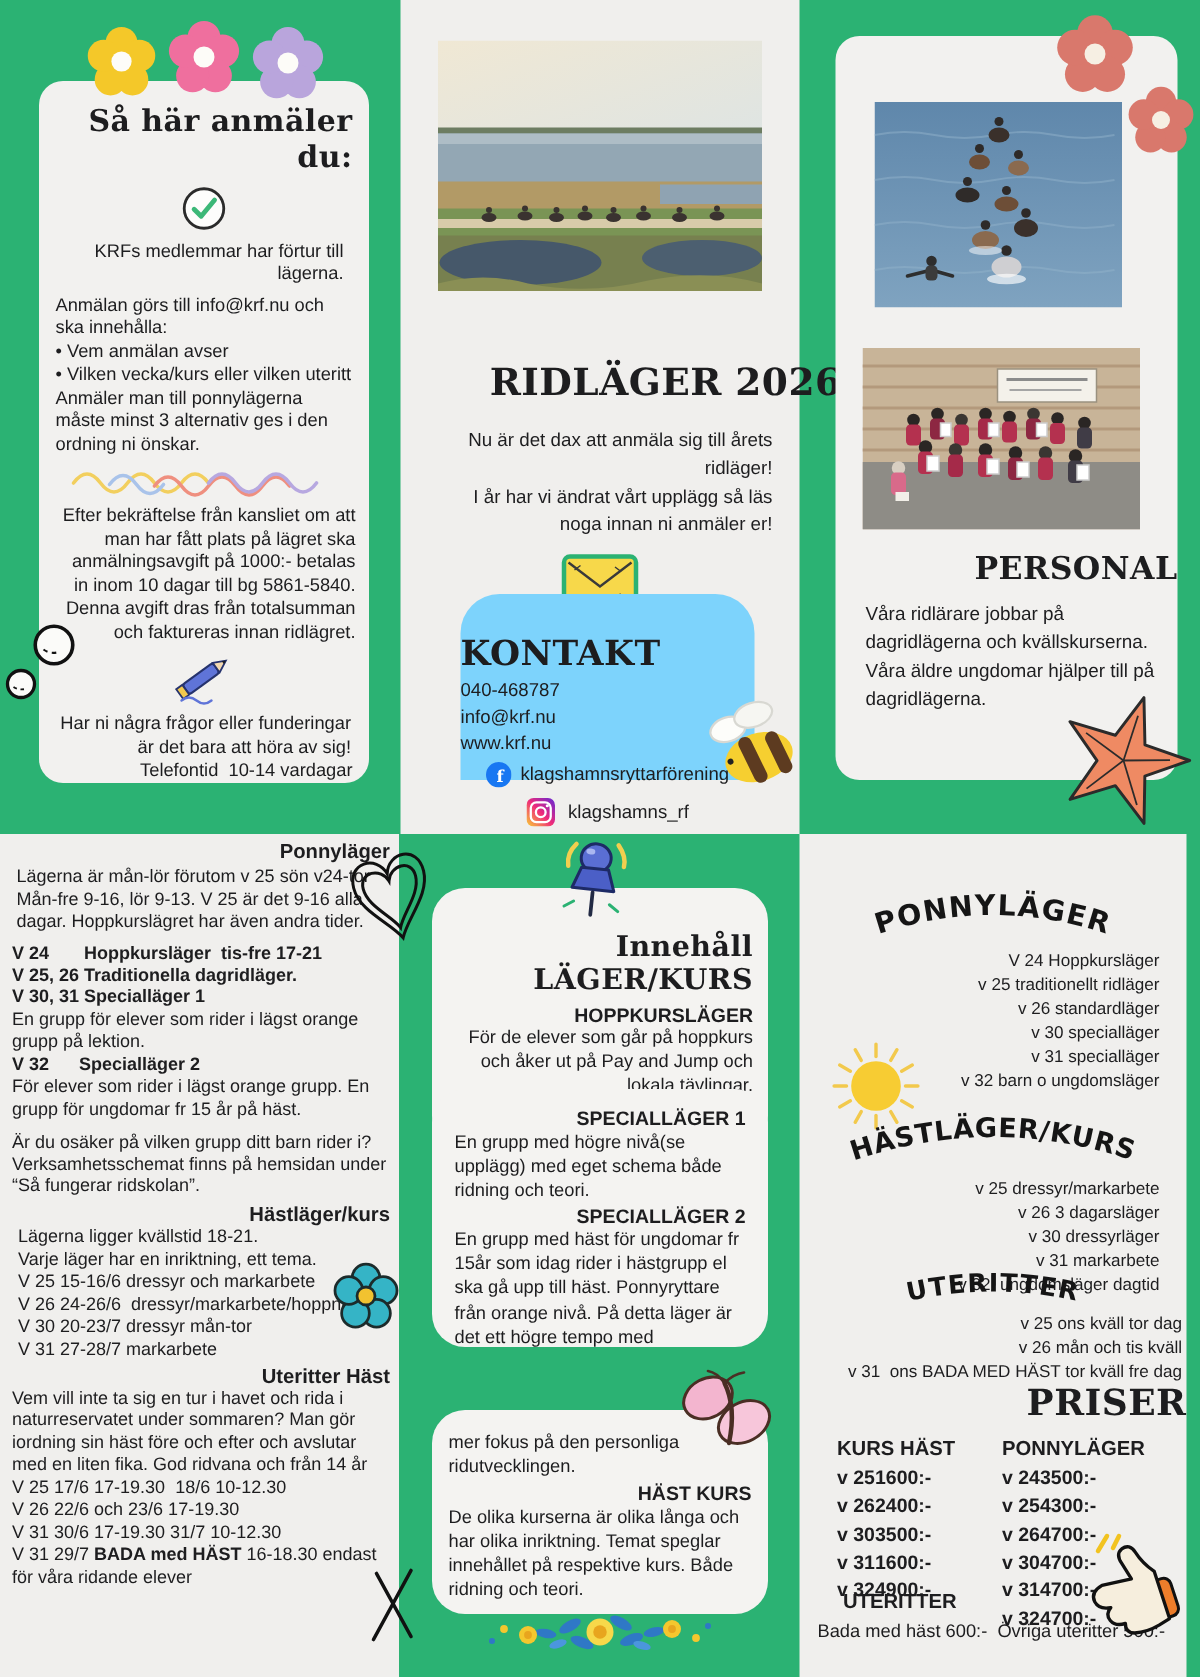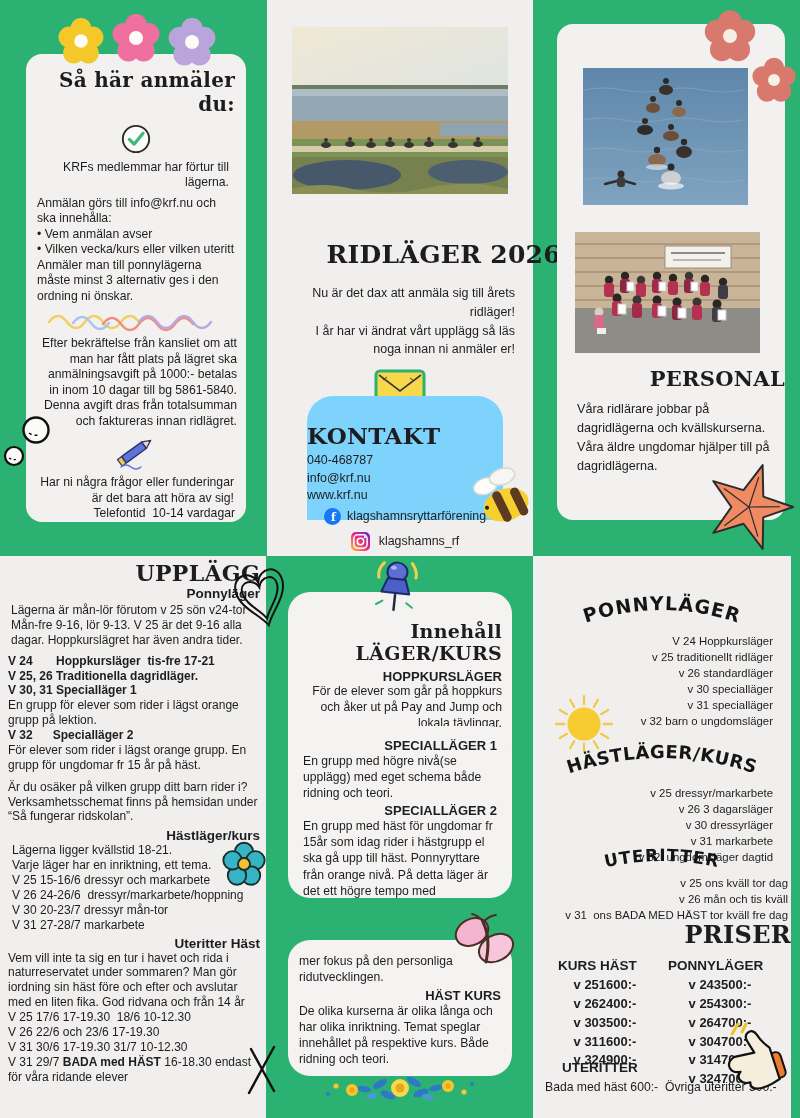--- a/index.html
+++ b/index.html
@@ -11,21 +11,21 @@
   .hd{font-family:"DejaVu Serif",serif;font-weight:800;letter-spacing:.3px;}
   .ctr{text-align:right;}
   .bold{font-weight:bold;}
   .pre{white-space:pre-wrap;}
   .bt{font-size:12.2px;line-height:1.27;}
   .kontakt{position:absolute;left:307px;top:396px;width:196px;height:124px;
            background:#7dd3fc;border-radius:26px 26px 0 0;}
   .sline{font-size:12px;line-height:1.24;}
   .midpanel{position:absolute;left:288px;width:224px;background:#f4f3f1;border-radius:22px;box-sizing:border-box;}
   .listline{font-size:11.4px;line-height:1.4;}
-  .price-row{display:flex;justify-content:center;font-size:13px;font-weight:600;line-height:1.45;}
+  .price-row{display:flex;justify-content:flex-start;font-size:13px;font-weight:600;line-height:1.45;}
   .price-h{font-size:13.5px;font-weight:bold;margin-bottom:3px;}
   svg{display:block;}
 </style>
 </head>
 <body>
 
 <div class="sheet">
 
   <div class="bg-green" style="left:0;top:0;width:267px;height:556px"></div>
   <div class="bg-green" style="left:533px;top:0;width:267px;height:556px"></div>
@@ -358,21 +358,20 @@
         <line x1="50" y1="50" x2="50" y2="18"></line>
           <line x1="50" y1="50" x2="80" y2="40"></line>
         <line x1="50" y1="50" x2="68" y2="76"></line>
           <line x1="50" y1="50" x2="32" y2="76"></line>
           <line x1="50" y1="50" x2="20" y2="40"></line>
       </g>
     </g>
   </svg>
 
   <div class="abs" style="left:8px;top:560px;width:252px">
-    <div class="hd ctr" style="font-size:22px">UPPLÄGG</div>
     <div class="ctr bold" style="font-size:13.5px">Ponnyläger</div>
     <div class="sline" style="margin-top:2px;padding:0 3px">Lägerna är mån-lör förutom v 25 sön v24-tor Mån-fre 9-16, lör 9-13. V 25 är det 9-16 alla dagar. Hoppkurslägret har även andra tider.</div>
     <div class="sline bold pre" style="margin-top:6px">V 24       Hoppkursläger  tis-fre 17-21</div>
     <div class="sline bold pre">V 25, 26 Traditionella dagridläger.</div>
     <div class="sline bold pre">V 30, 31 Specialläger 1</div>
     <div class="sline"> En grupp för elever som rider i lägst orange grupp på lektion.</div>
     <div class="sline bold pre">V 32      Specialläger 2</div>
     <div class="sline">För elever som rider i lägst orange grupp. En grupp för ungdomar fr 15 år på häst.</div>
     <div class="sline" style="margin-top:7px">Är du osäker på vilken grupp ditt barn rider i? Verksamhetsschemat finns på hemsidan under “Så fungerar ridskolan”.</div>
     <div class="ctr bold" style="font-size:13.5px;margin-top:4px">Hästläger/kurs</div>

